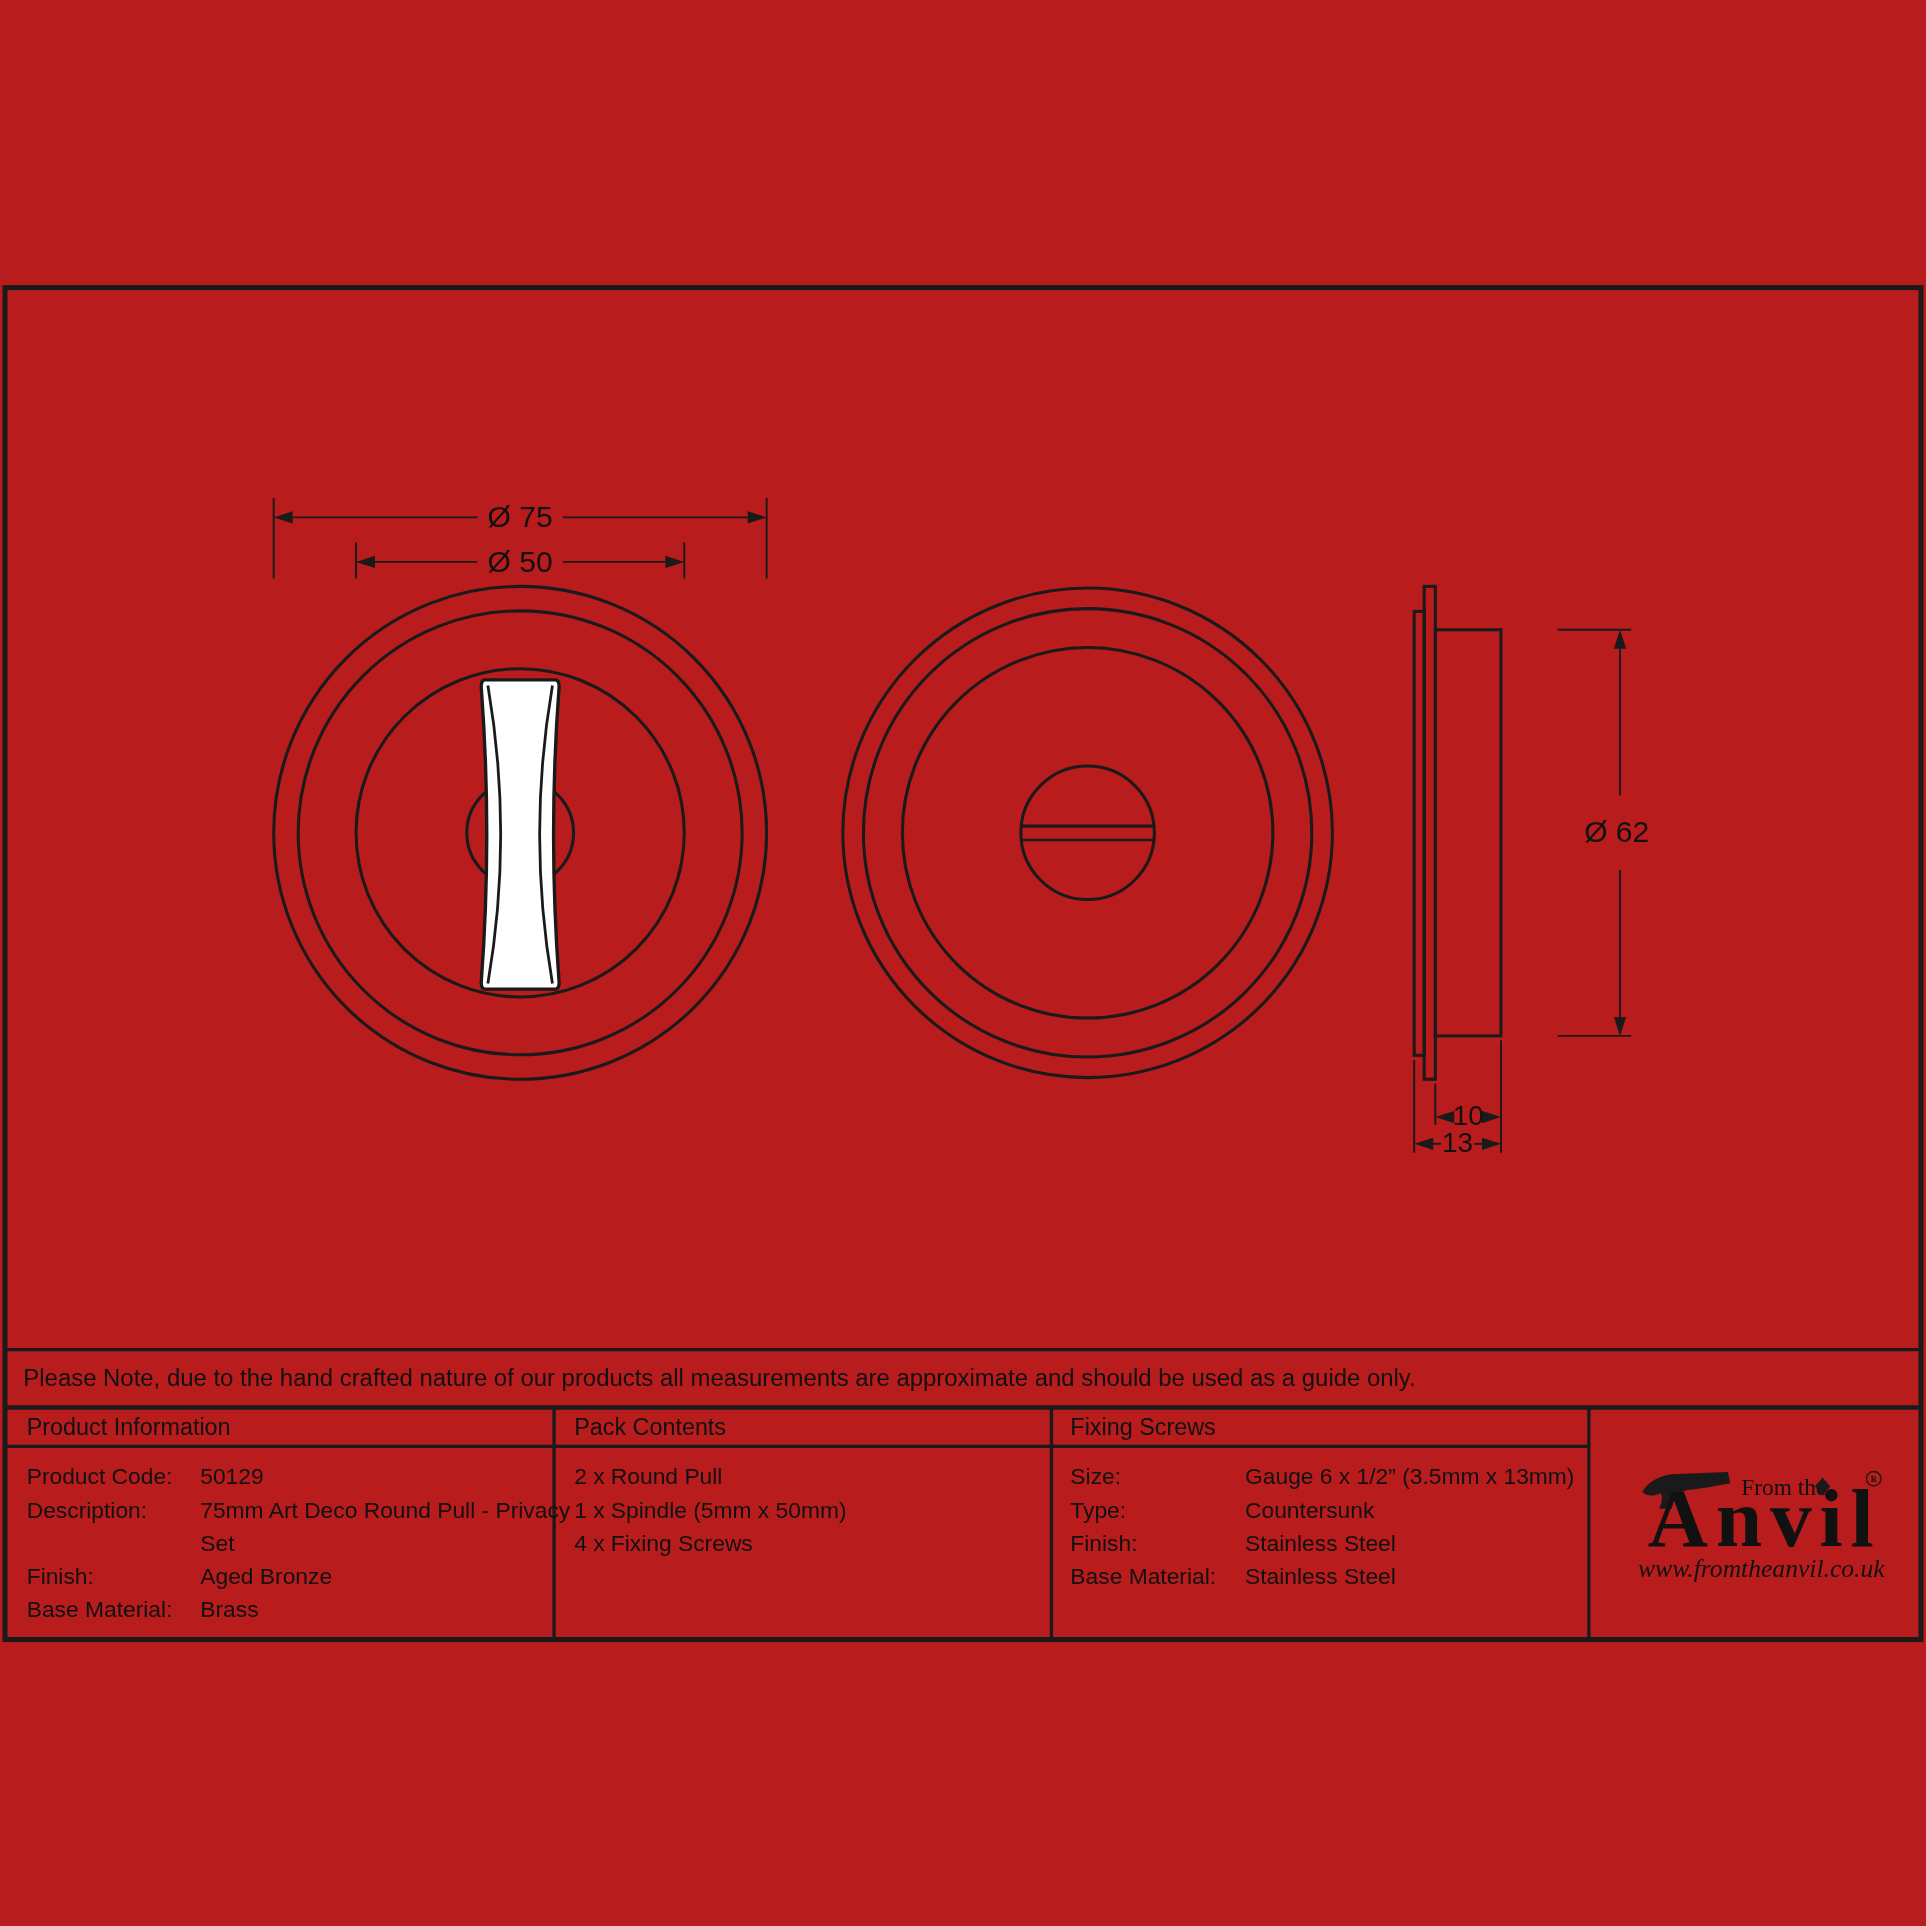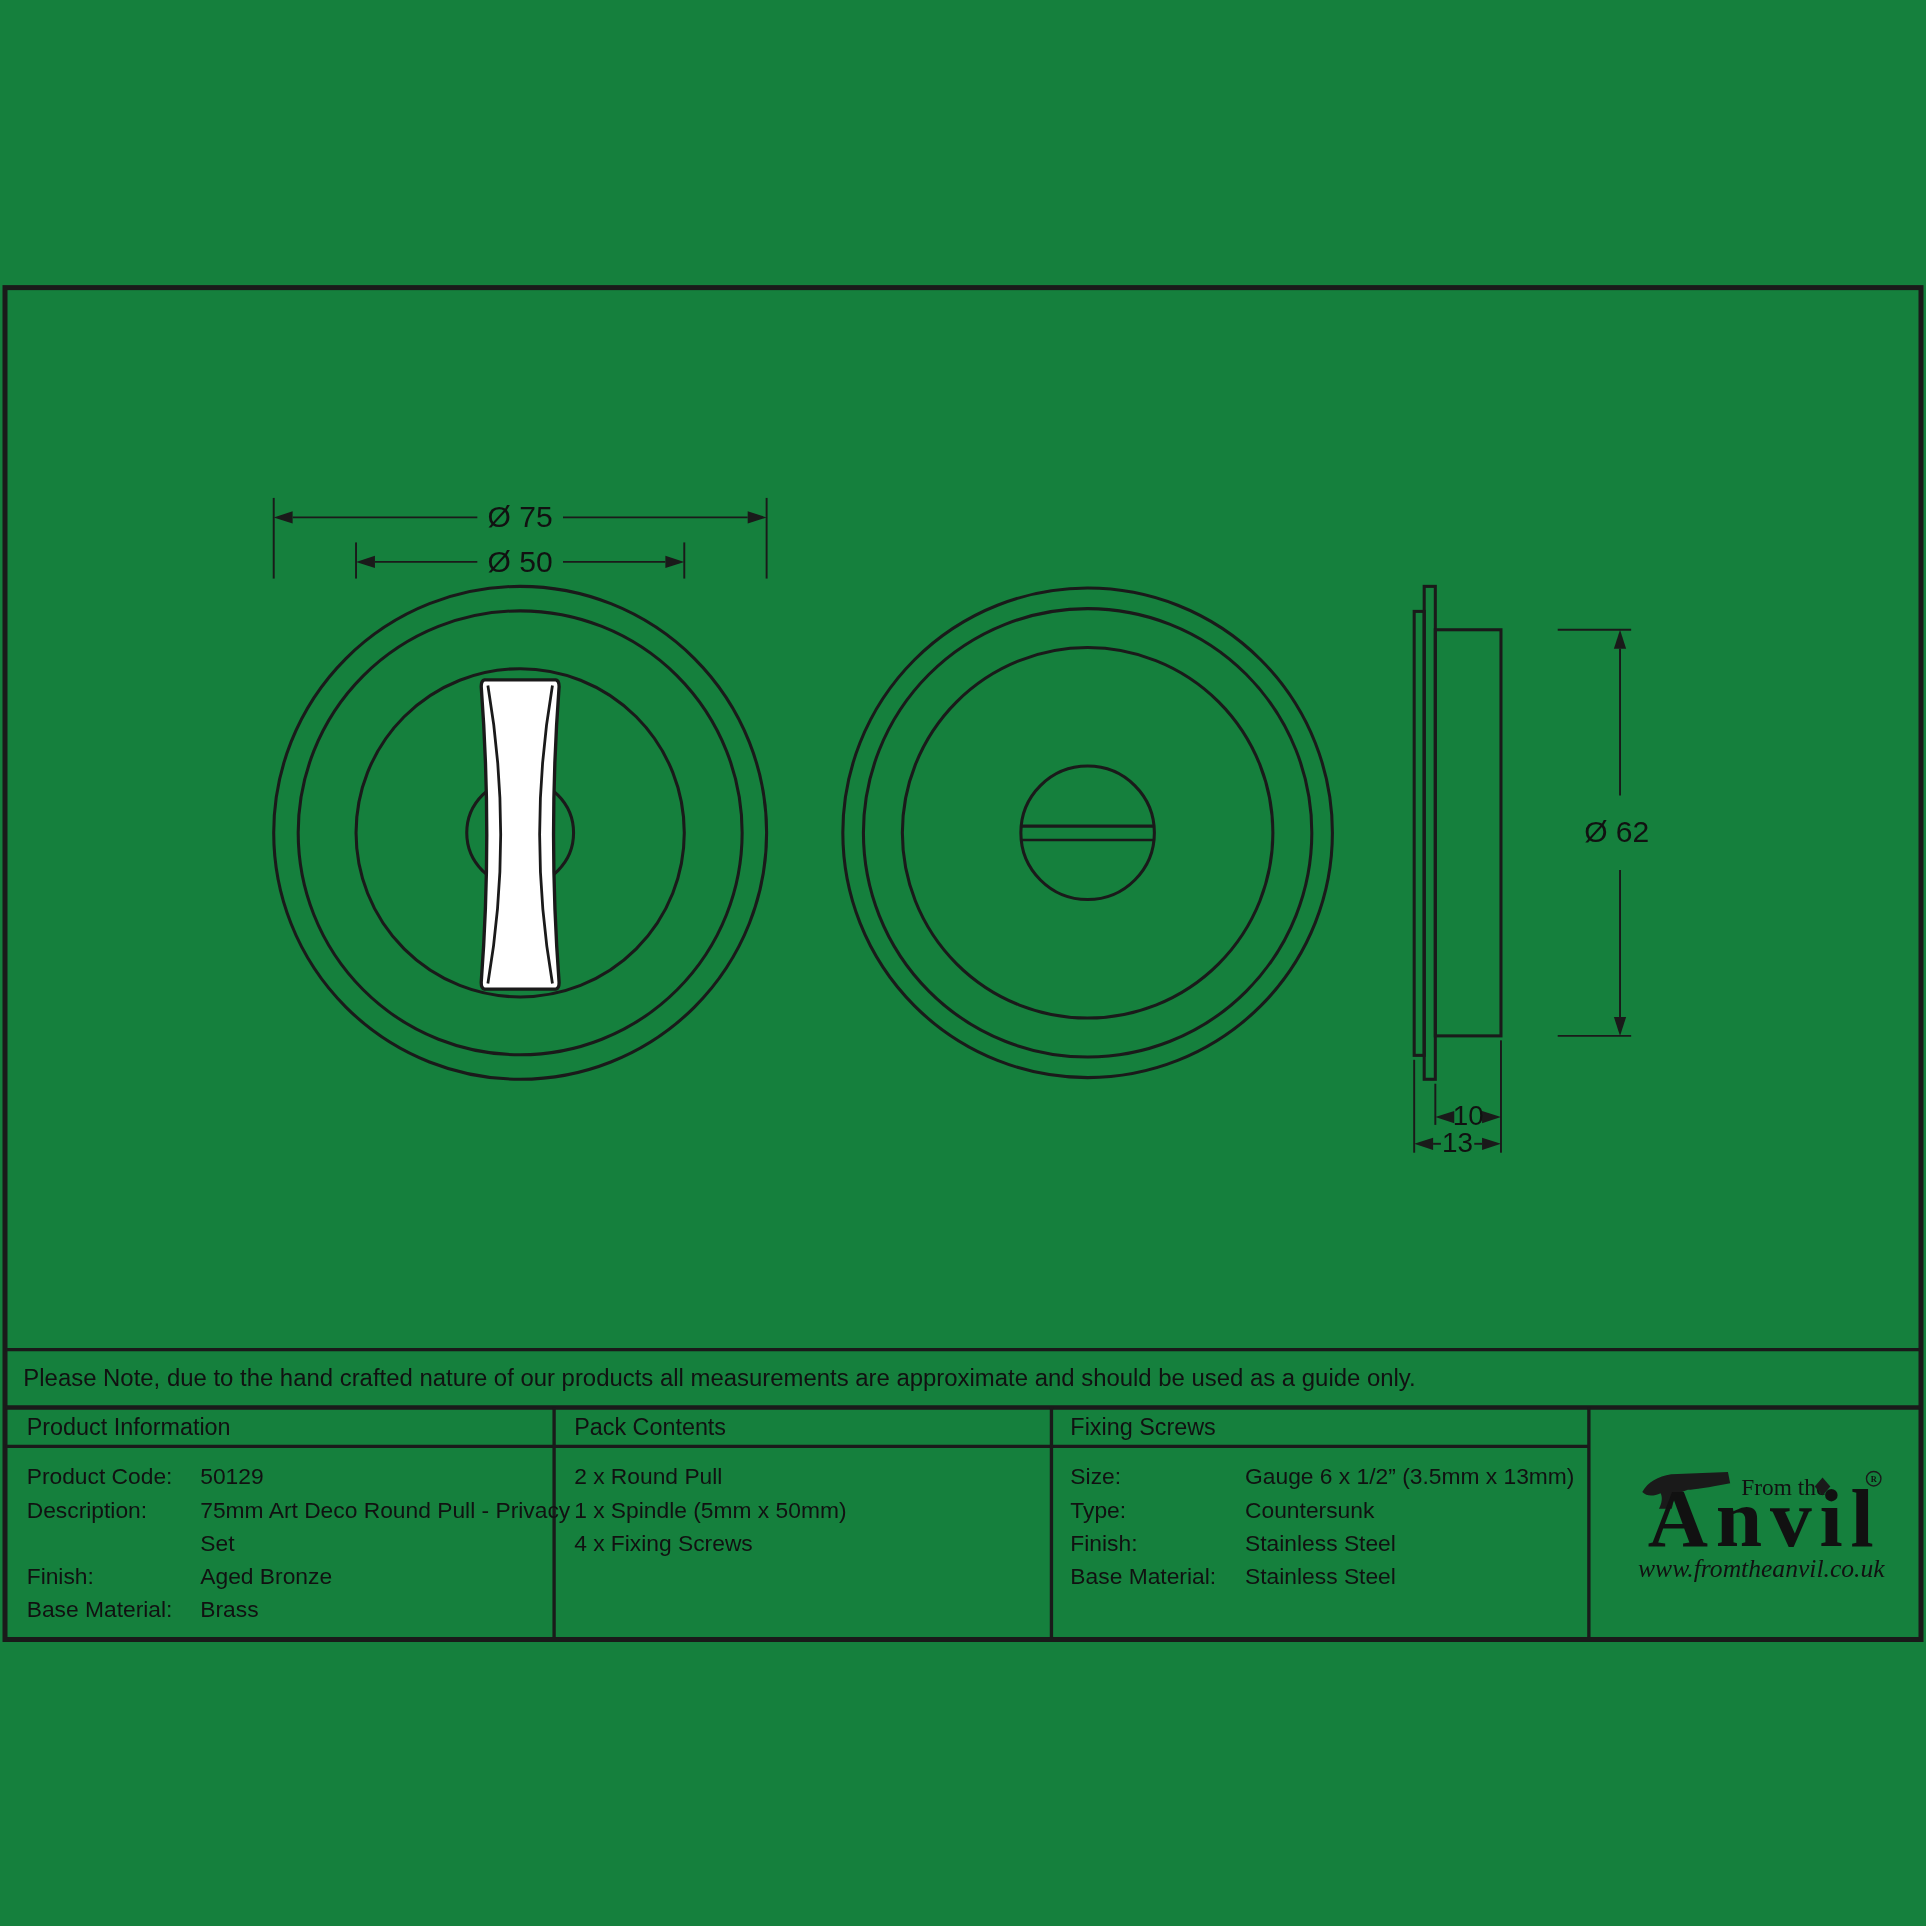--- a/index.html
+++ b/index.html
@@ -5,21 +5,21 @@
   html, body {
     margin: 0;
     padding: 0;
     background: #ffffff;
     font-family: "Liberation Sans", sans-serif;
   }
   .sheet {
     width: 1926px;
     height: 1926px;
     position: relative;
-    background: #15803d;
+    background: #b91c1c;
   }
   svg { display: block; }
   .ln     { stroke: #1a1a1a; fill: none; }
   .thin   { stroke-width: 3.5; }
   .draw   { stroke-width: 5.5; }
   .knob   { stroke-width: 6; }
   .arrow  { fill: #1a1a1a; stroke: none; }
   .dimtxt { font-family: "Liberation Sans", sans-serif; font-size: 54px; fill: #111; }
   .dimtxt2{ font-family: "Liberation Sans", sans-serif; font-size: 50px; fill: #111; }
   .body-txt   { font-family: "Liberation Sans", sans-serif; font-size: 41px; fill: #111; }

